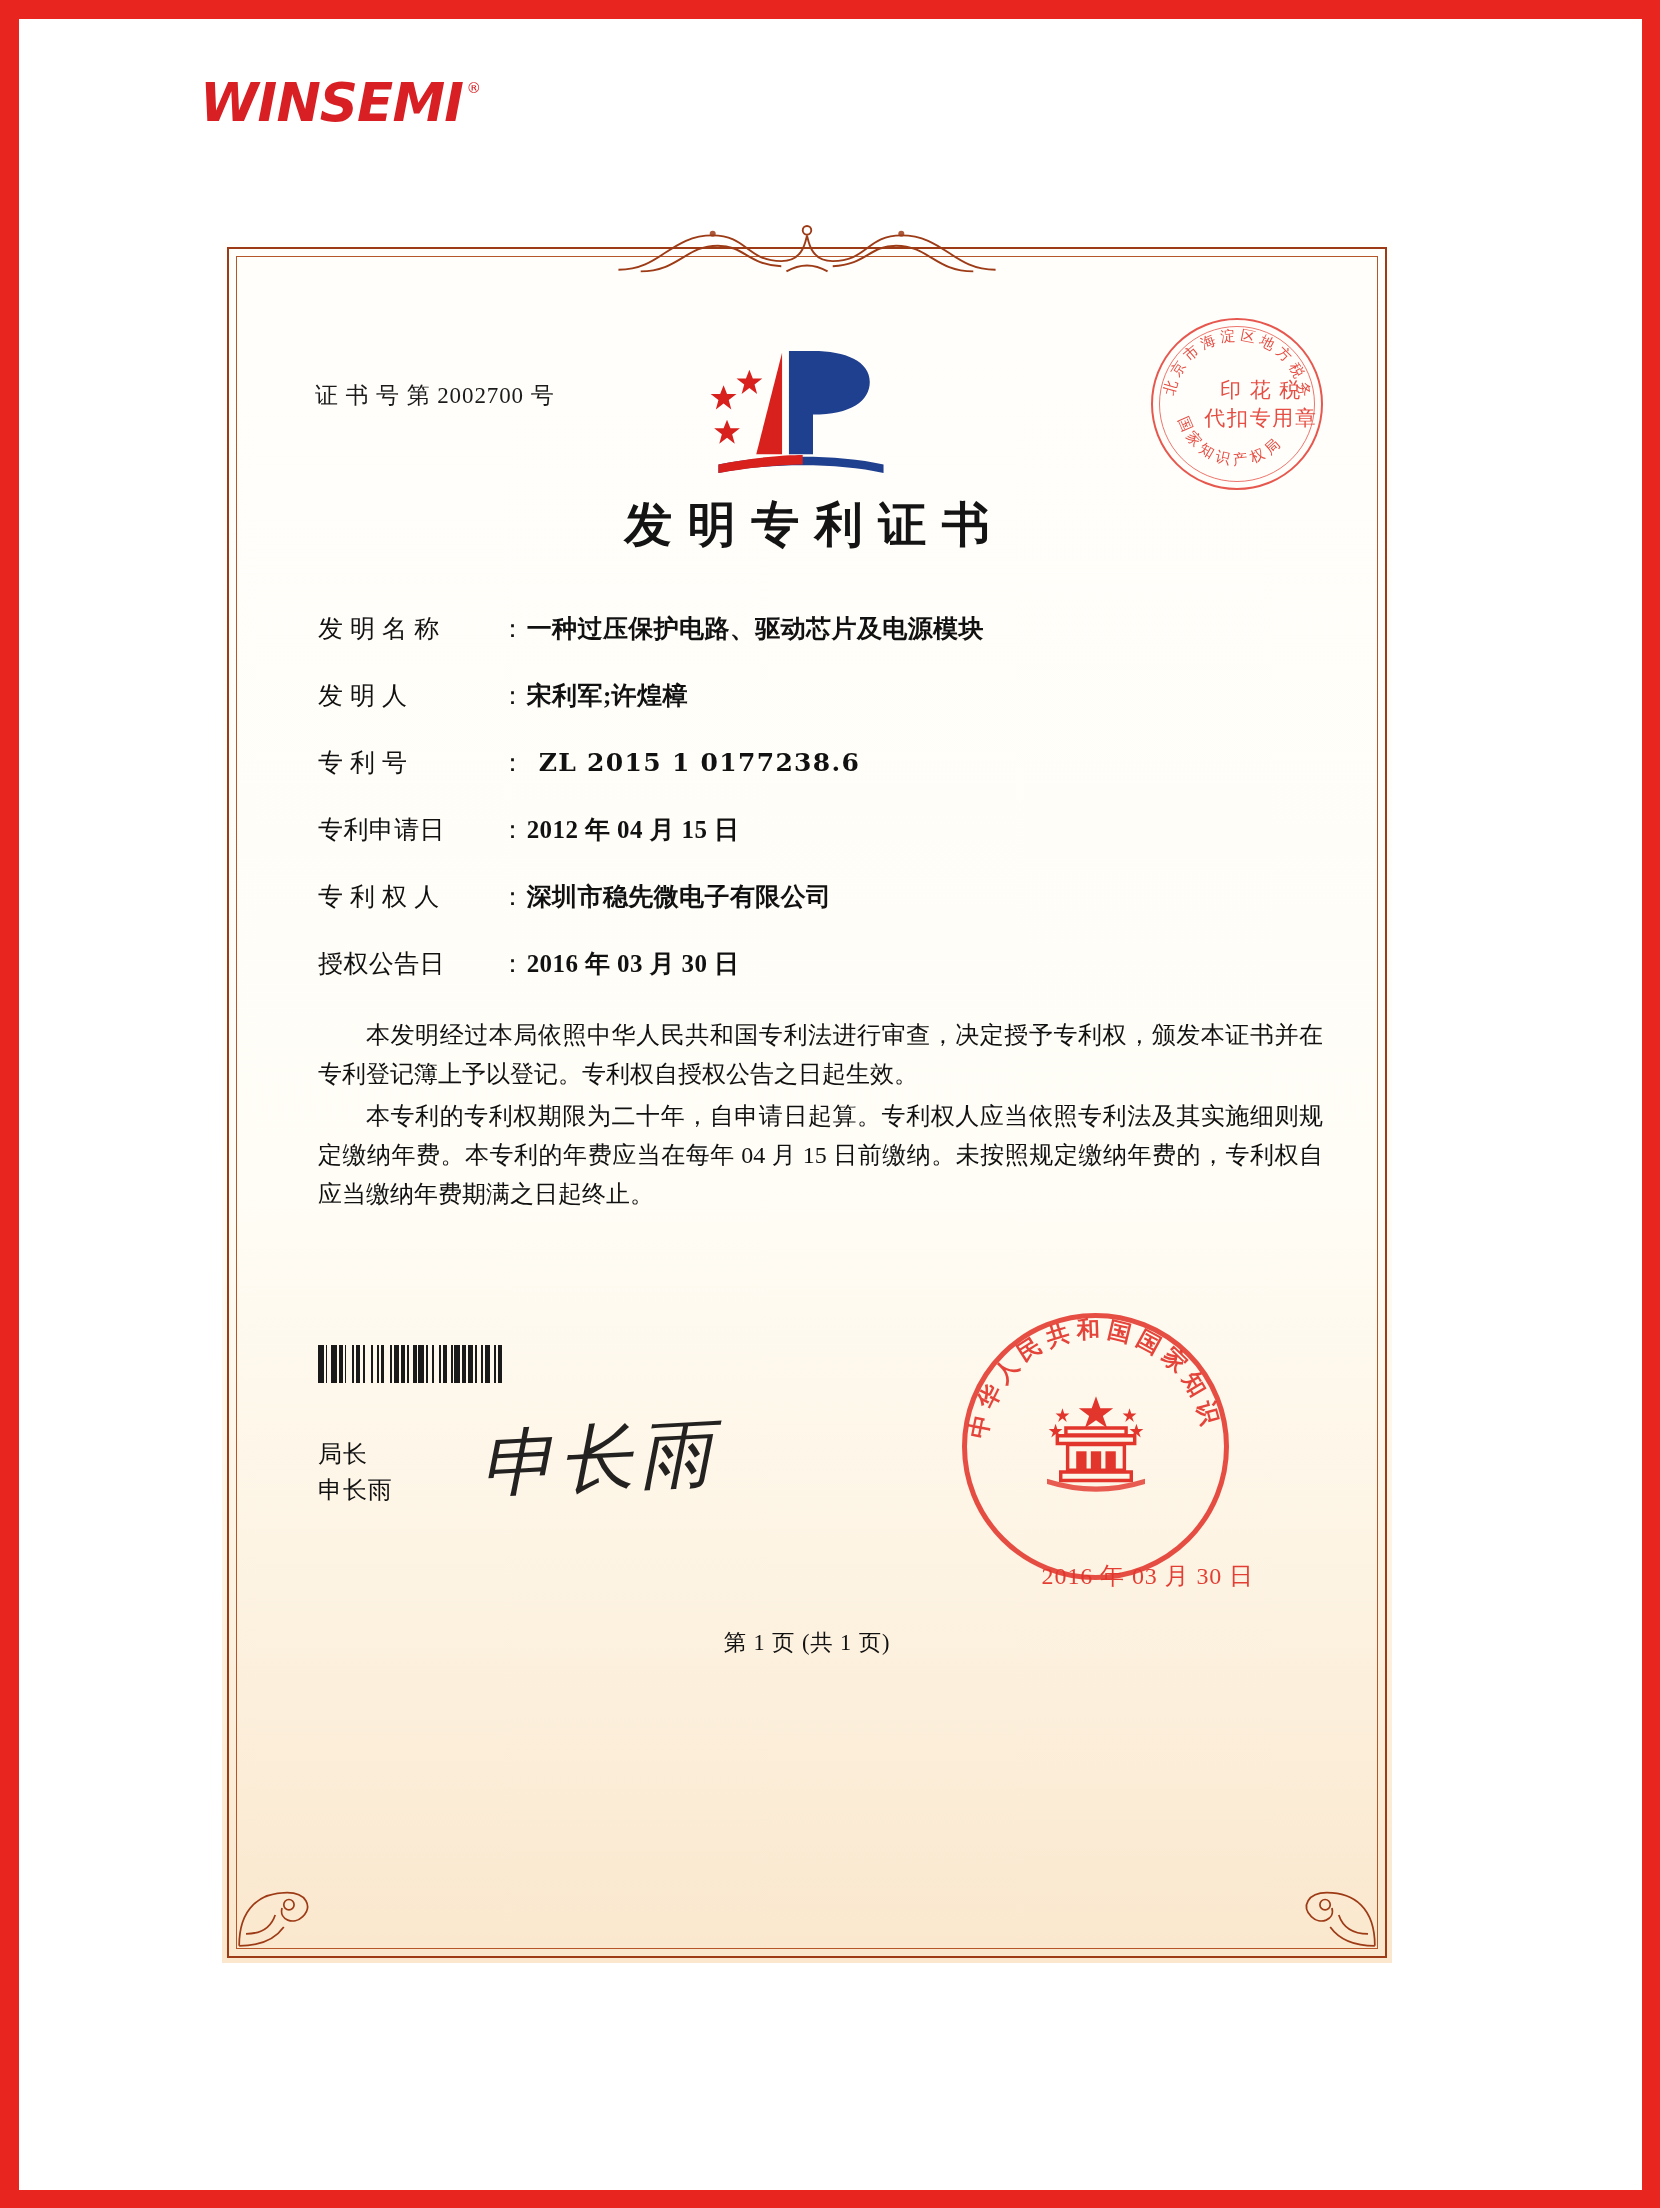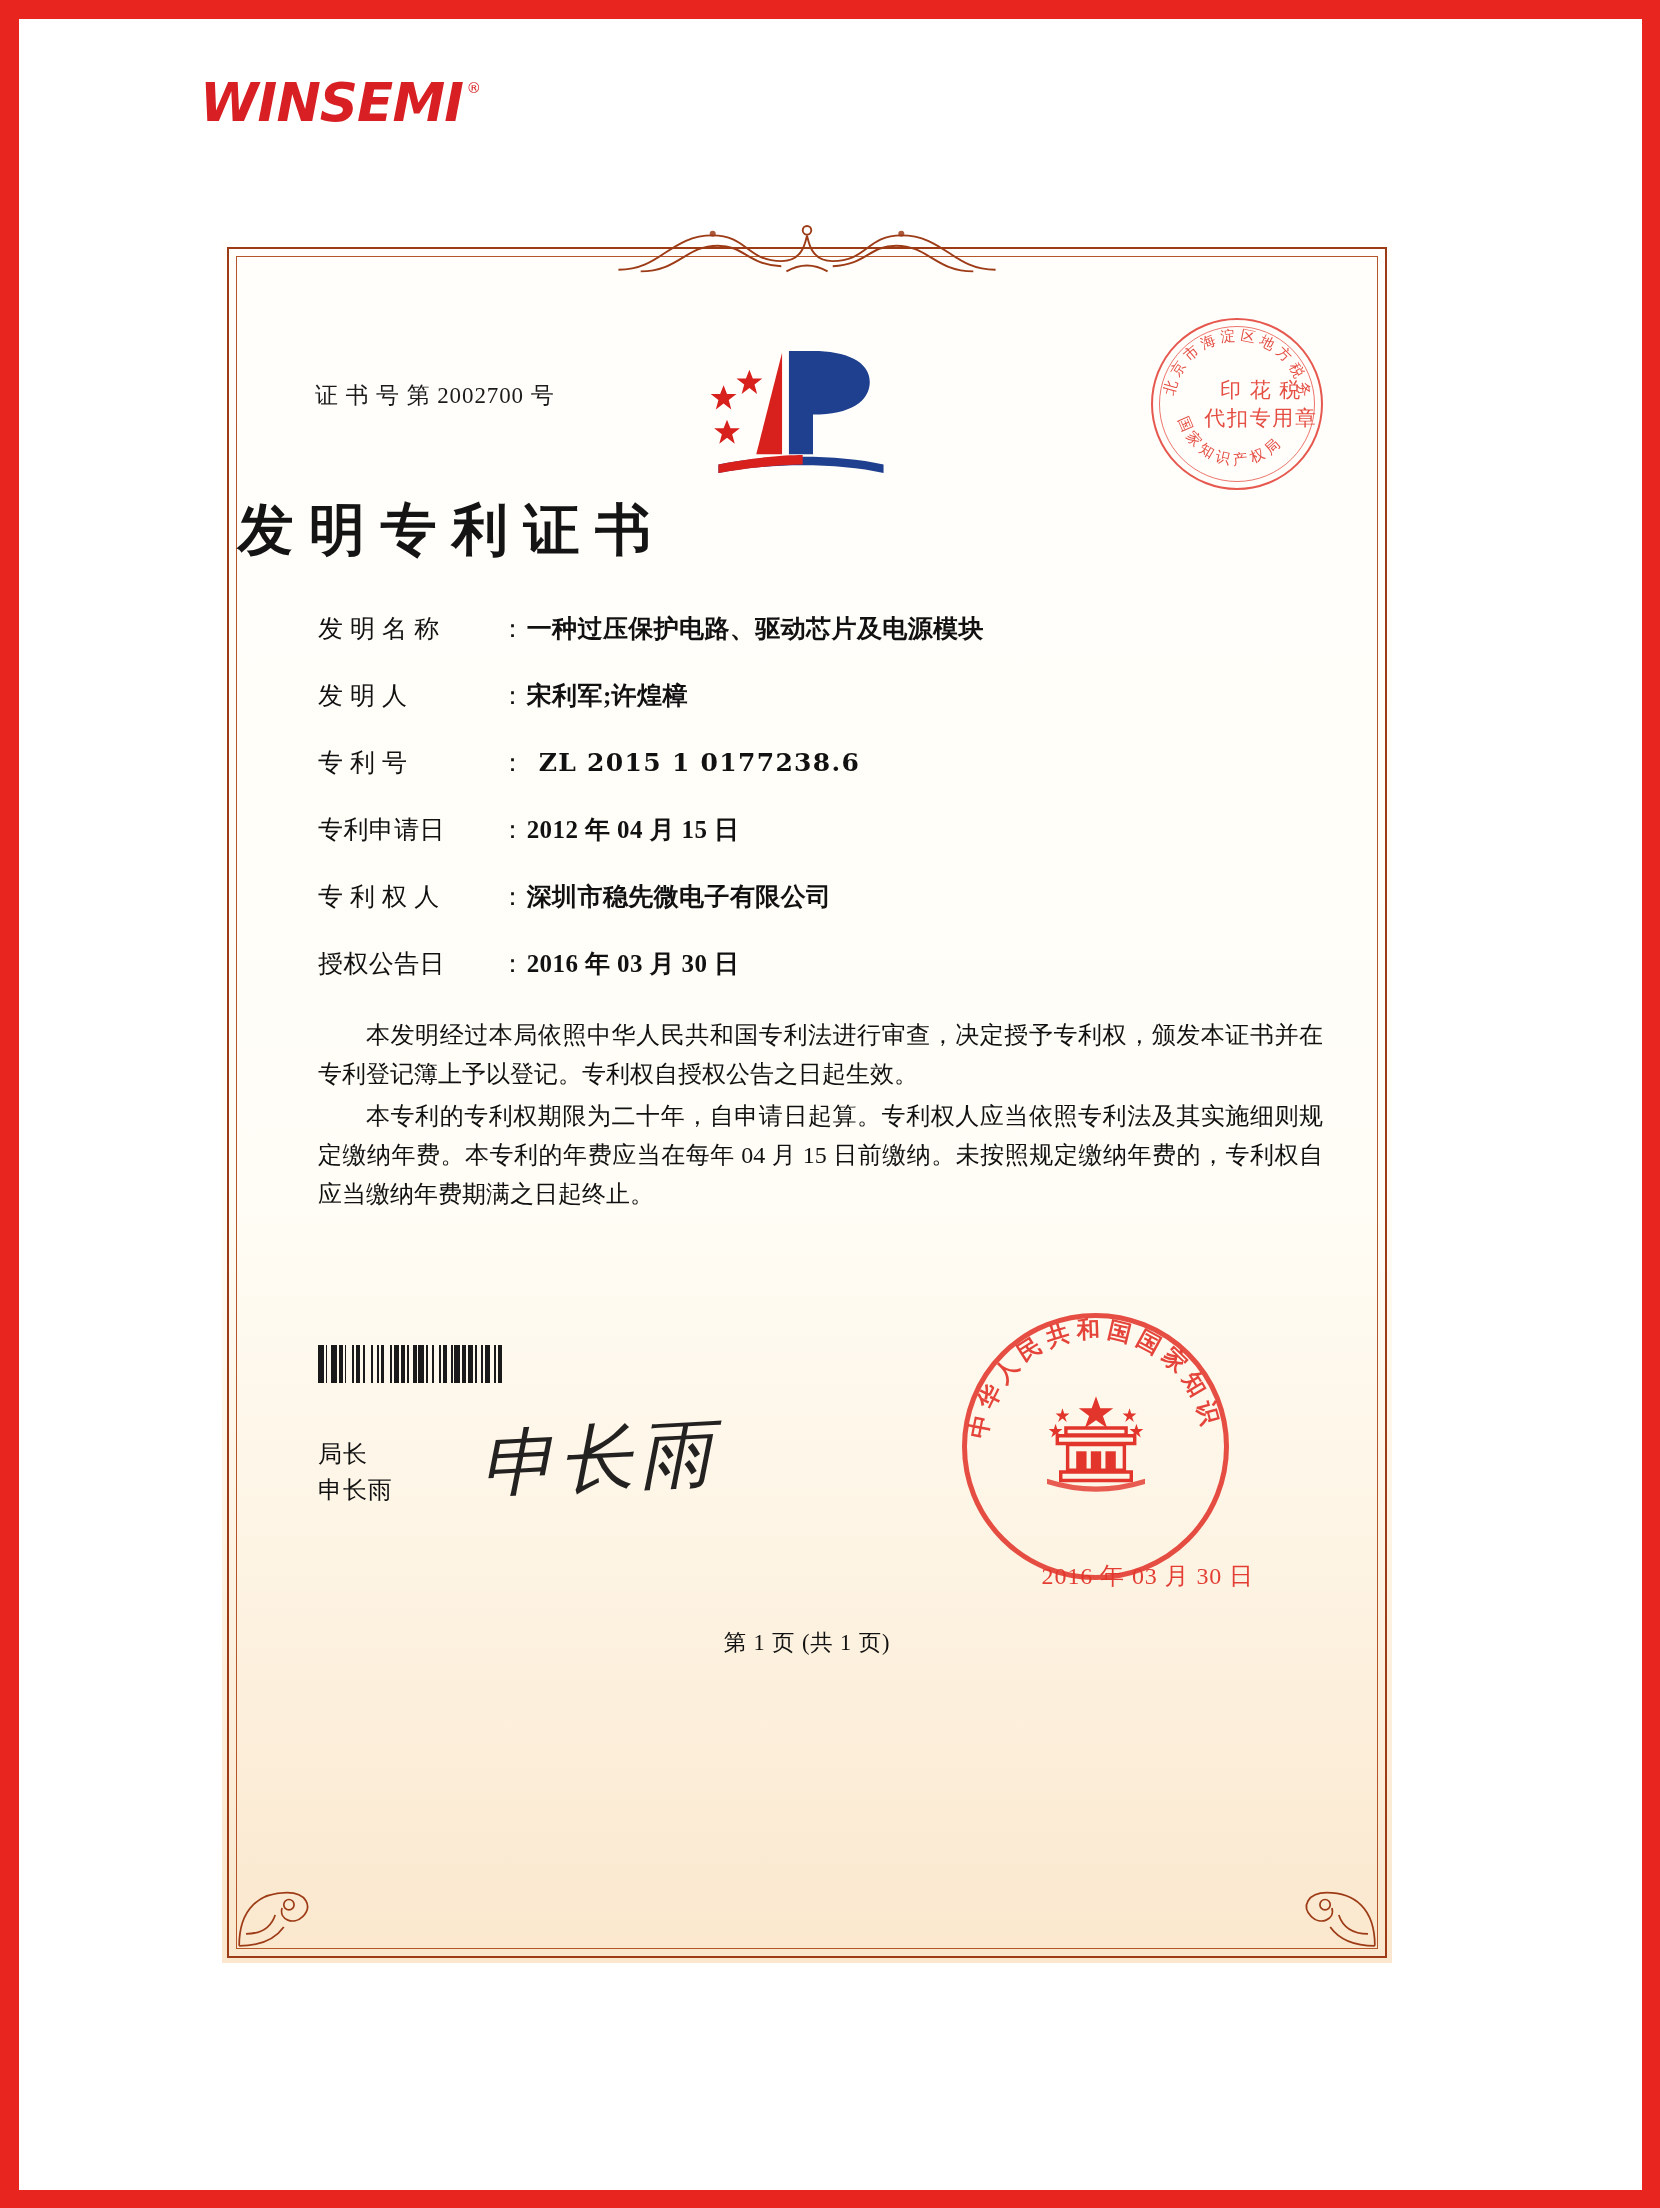--- a/index.html
+++ b/index.html
@@ -147,22 +147,22 @@
     opacity: .9;
     letter-spacing: 1.7px;
     padding-left: 48px;
   }
 
   
   .title {
     position: absolute;
     left: 0; right: 0;
     top: 251px;
-    text-align: left;
-    font-size: 56px;
+    text-align: center;
+    font-size: 48px;
     font-weight: bold;
     letter-spacing: 15.5px;
     color: #141414;
     font-family: Liberation Serif, serif;
     text-indent: 15.5px;
   }
 
   
   .fields {
     position: absolute;

